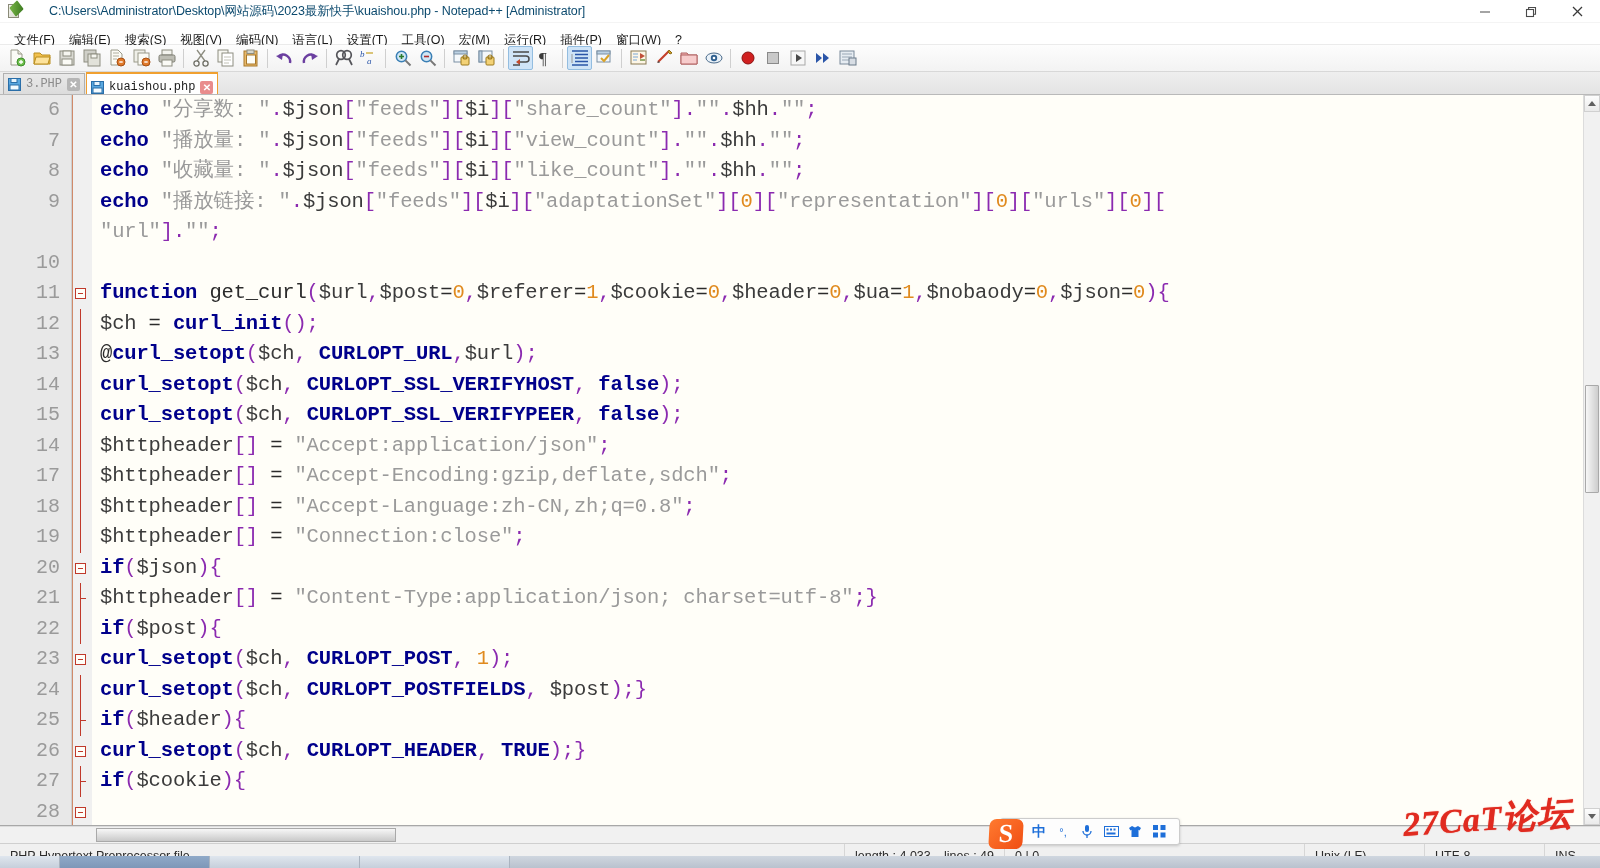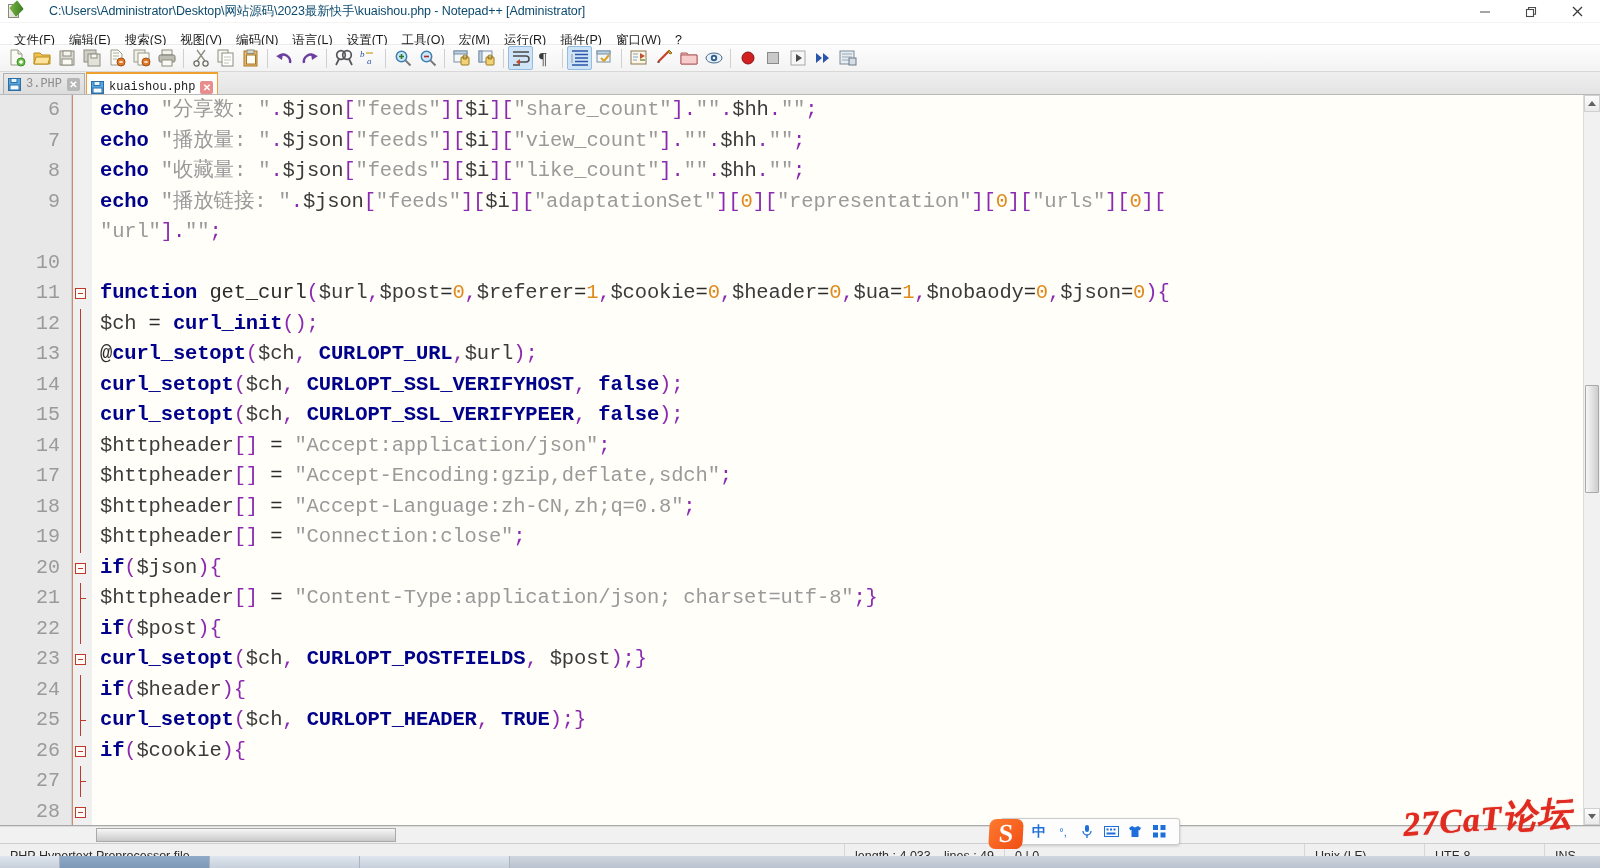--- a/index.html
+++ b/index.html
@@ -718,20 +718,21 @@
         <div class="cl"><span class="at">@</span><span class="fn">curl_setopt</span><span class="pun">(</span><span class="var">$ch</span><span class="pun">,</span><span class="plain"> </span><span class="kw">CURLOPT_URL</span><span class="pun">,</span><span class="var">$url</span><span class="pun">);</span></div>
         <div class="cl"><span class="fn">curl_setopt</span><span class="pun">(</span><span class="var">$ch</span><span class="pun">,</span><span class="plain"> </span><span class="kw">CURLOPT_SSL_VERIFYHOST</span><span class="pun">,</span><span class="plain"> </span><span class="kw">false</span><span class="pun">);</span></div>
         <div class="cl"><span class="fn">curl_setopt</span><span class="pun">(</span><span class="var">$ch</span><span class="pun">,</span><span class="plain"> </span><span class="kw">CURLOPT_SSL_VERIFYPEER</span><span class="pun">,</span><span class="plain"> </span><span class="kw">false</span><span class="pun">);</span></div>
         <div class="cl"><span class="var">$httpheader</span><span class="pun">[]</span><span class="plain"> = </span><span class="str">"Accept:application/json"</span><span class="pun">;</span></div>
         <div class="cl"><span class="var">$httpheader</span><span class="pun">[]</span><span class="plain"> = </span><span class="str">"Accept-Encoding:gzip,deflate,sdch"</span><span class="pun">;</span></div>
         <div class="cl"><span class="var">$httpheader</span><span class="pun">[]</span><span class="plain"> = </span><span class="str">"Accept-Language:zh-CN,zh;q=0.8"</span><span class="pun">;</span></div>
         <div class="cl"><span class="var">$httpheader</span><span class="pun">[]</span><span class="plain"> = </span><span class="str">"Connection:close"</span><span class="pun">;</span></div>
         <div class="cl"><span class="kw">if</span><span class="pun">(</span><span class="var">$json</span><span class="pun">){</span></div>
         <div class="cl"><span class="var">$httpheader</span><span class="pun">[]</span><span class="plain"> = </span><span class="str">"Content-Type:application/json; charset=utf-8"</span><span class="pun">;}</span></div>
         <div class="cl"><span class="kw">if</span><span class="pun">(</span><span class="var">$post</span><span class="pun">){</span></div>
+        <div class="cl"><span class="fn">curl_setopt</span><span class="pun">(</span><span class="var">$ch</span><span class="pun">,</span><span class="plain"> </span><span class="kw">CURLOPT_POST</span><span class="pun">,</span><span class="plain"> </span><span class="num">1</span><span class="pun">);</span></div>
         <div class="cl"><span class="fn">curl_setopt</span><span class="pun">(</span><span class="var">$ch</span><span class="pun">,</span><span class="plain"> </span><span class="kw">CURLOPT_POSTFIELDS</span><span class="pun">,</span><span class="plain"> </span><span class="var">$post</span><span class="pun">);}</span></div>
         <div class="cl"><span class="kw">if</span><span class="pun">(</span><span class="var">$header</span><span class="pun">){</span></div>
         <div class="cl"><span class="fn">curl_setopt</span><span class="pun">(</span><span class="var">$ch</span><span class="pun">,</span><span class="plain"> </span><span class="kw">CURLOPT_HEADER</span><span class="pun">,</span><span class="plain"> </span><span class="kw">TRUE</span><span class="pun">);}</span></div>
         <div class="cl"><span class="kw">if</span><span class="pun">(</span><span class="var">$cookie</span><span class="pun">){</span></div>
       </div>
     <div class="vscroll">
       <div class="arrow">
         <svg width="8" height="6" viewBox="0 0 8 6">
             <polygon points="4,0 8,5 0,5" fill="#606060"></polygon>
           </svg>

